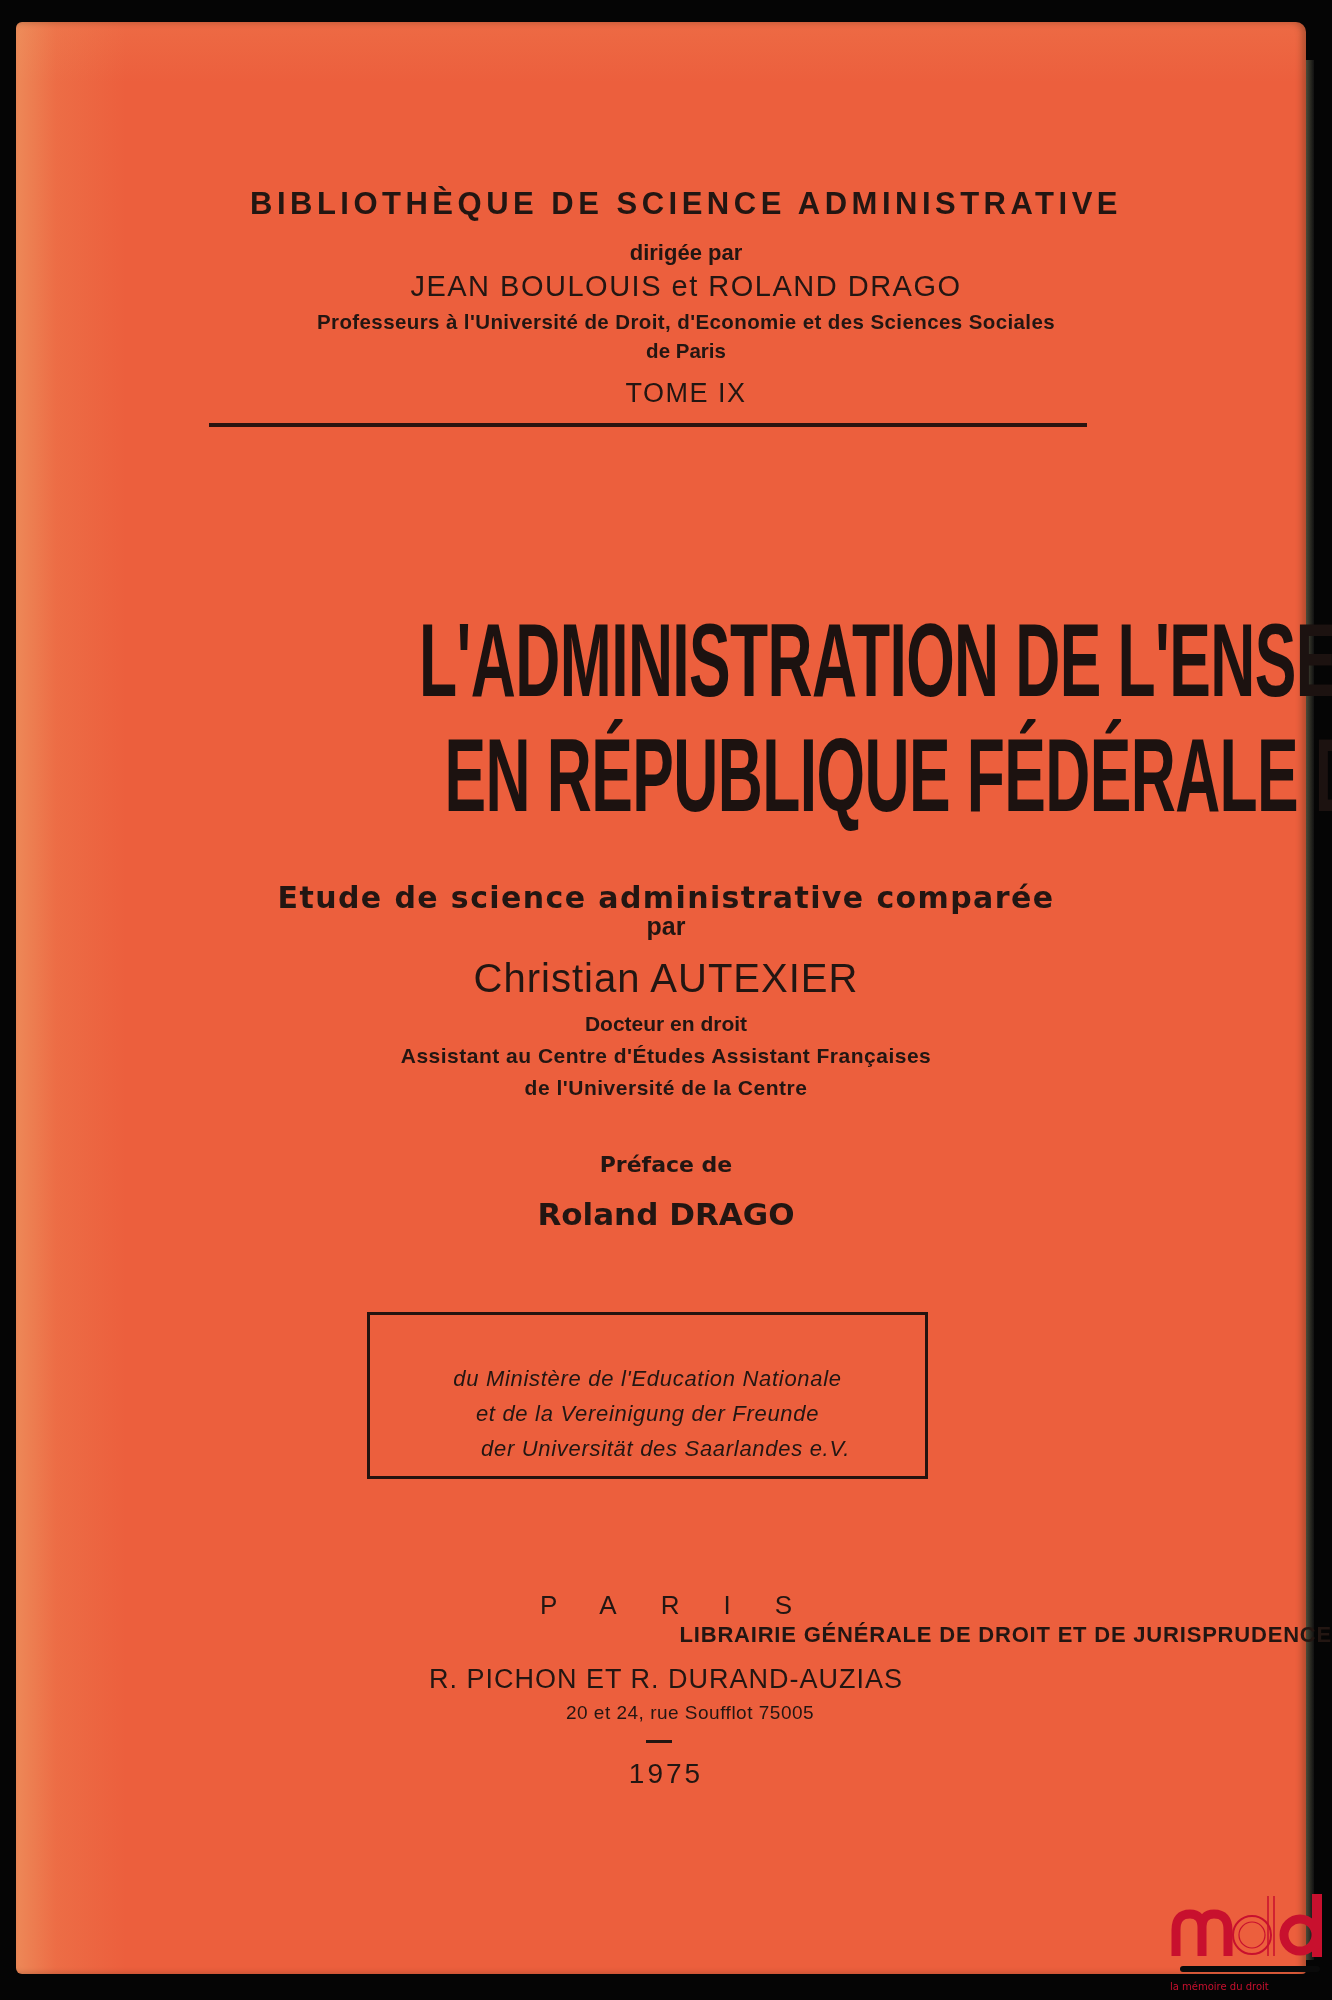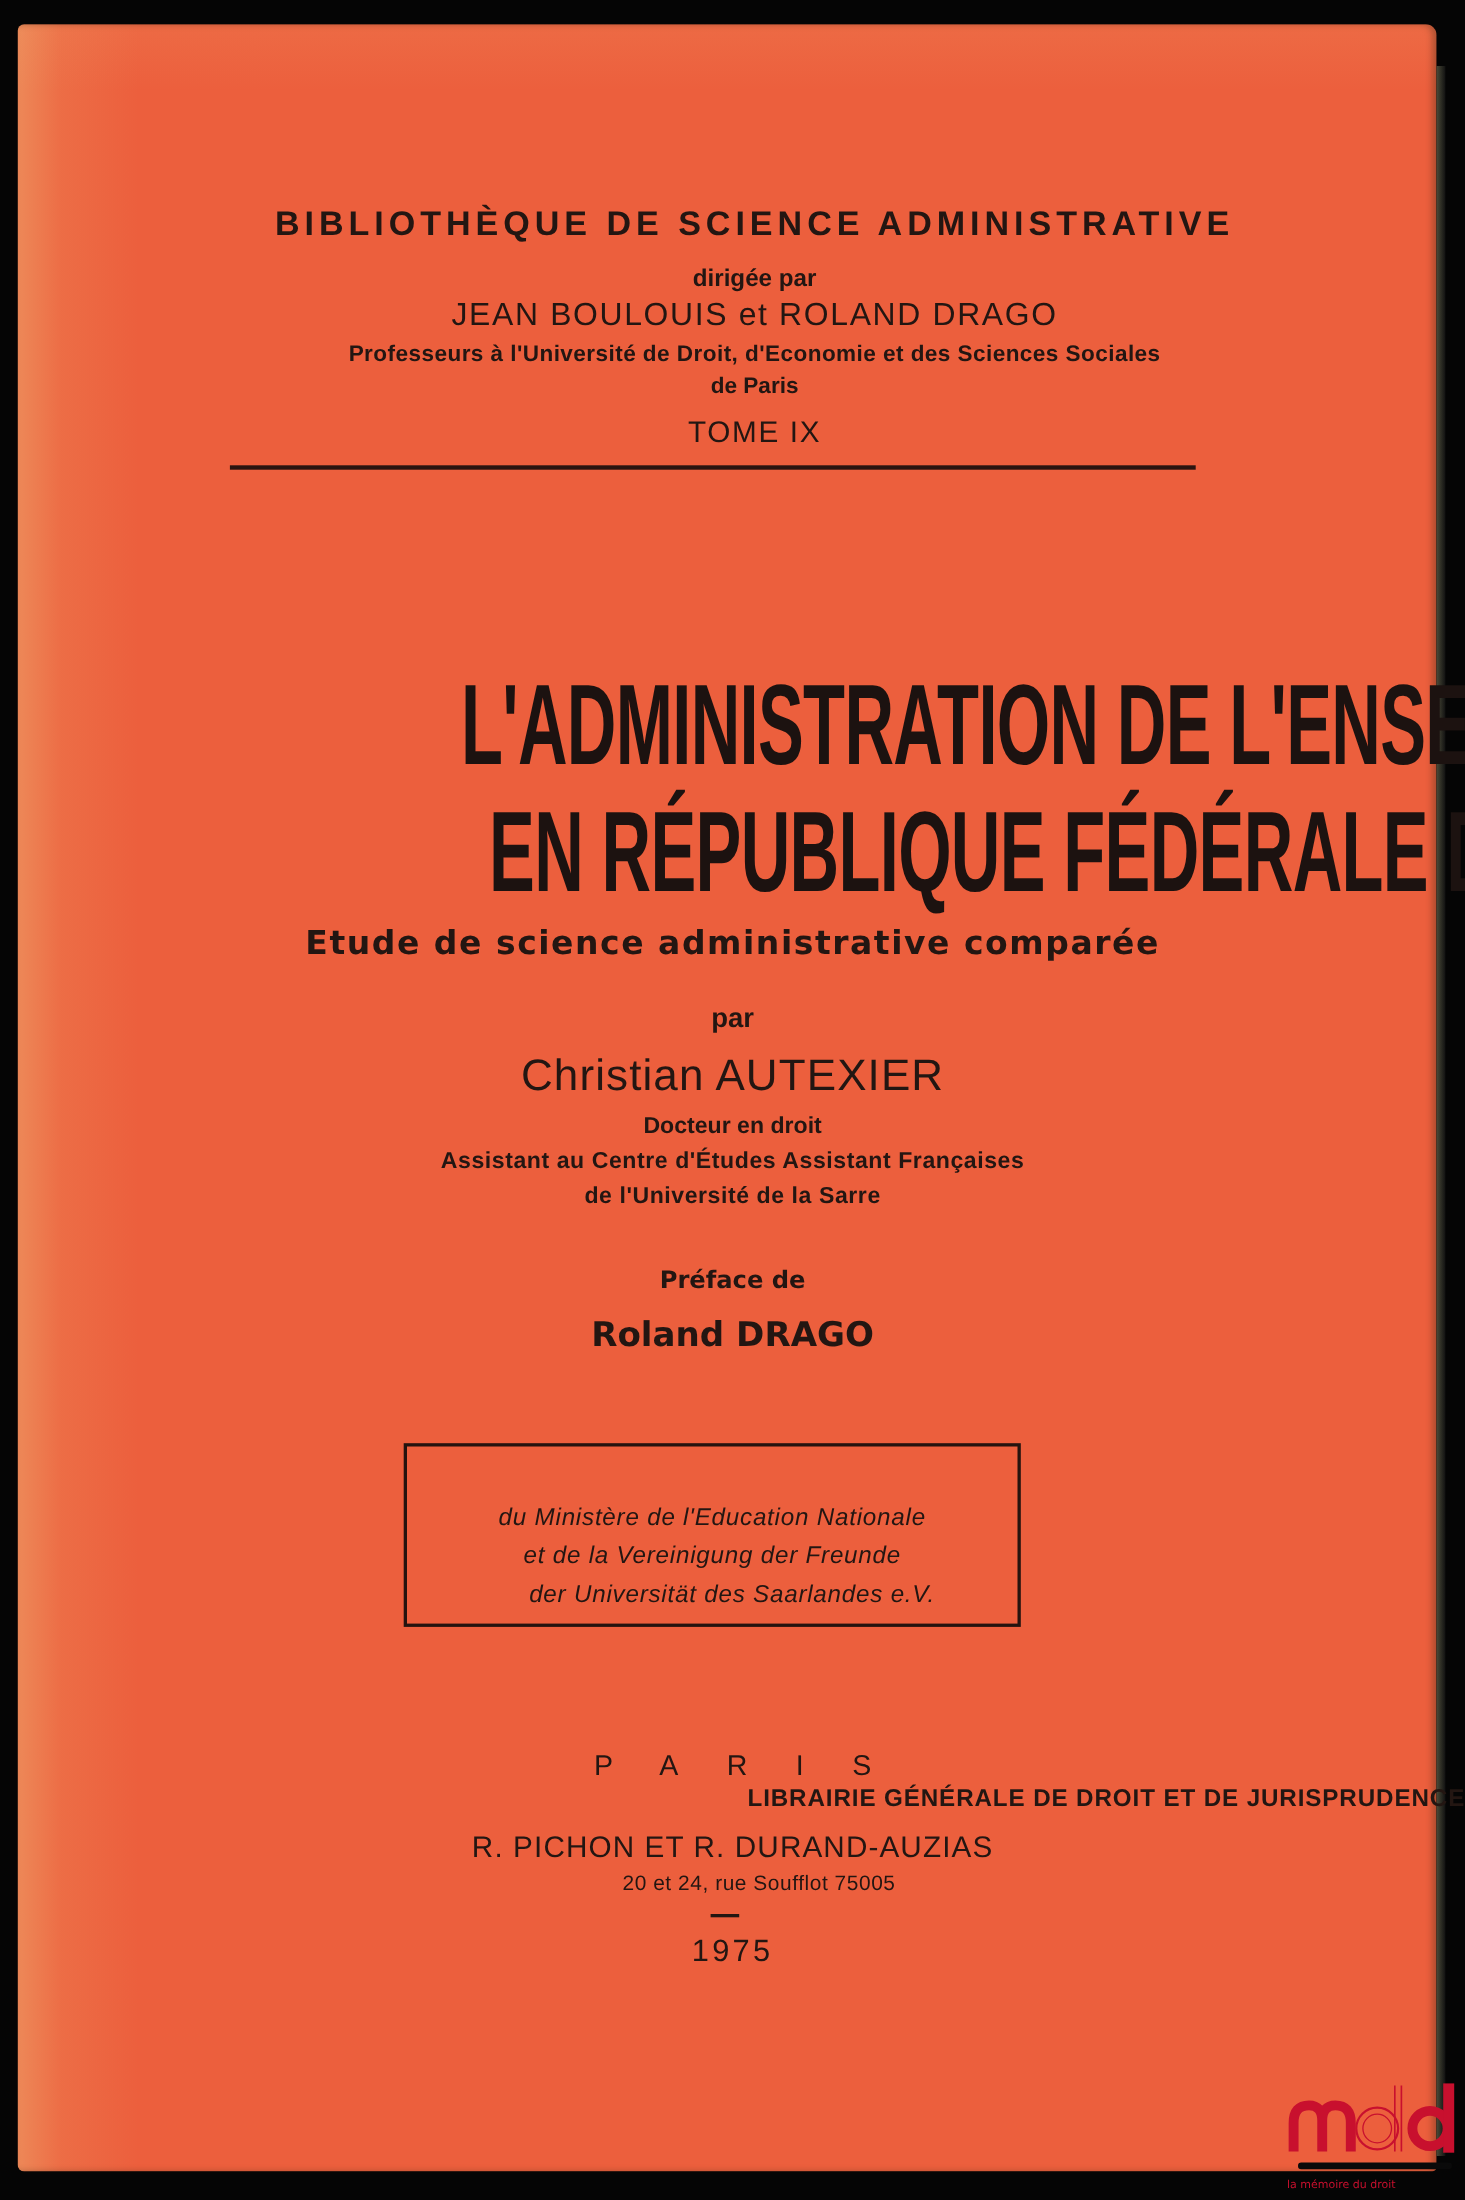--- a/index.html
+++ b/index.html
@@ -103,21 +103,21 @@
   }
   .title-line span {
     display: inline-block;
     transform: scaleX(0.60);
     transform-origin: center;
     letter-spacing: -1px;
   }
   .title1 { top: 608px; left: 5px; }
   .title2 { top: 723px; left: 5px; }
   .subtitle {
-    top: 840px;
+    top: 880px;
     font-size: 30px;
     font-weight: bold;
     letter-spacing: 1.4px;
     left: 0;
     font-family: "DejaVu Sans", sans-serif;
   }
   .par {
     top: 912px;
     font-size: 25px;
     font-weight: bold;
@@ -260,21 +260,21 @@
 <div class="rule"></div>
 
 <div class="title-line title1"><span>L'ADMINISTRATION DE L'ENSEIGNEMENT</span></div>
 <div class="title-line title2"><span>EN RÉPUBLIQUE FÉDÉRALE D'ALLEMAGNE</span></div>
 <div class="center subtitle">Etude de science administrative comparée</div>
 
 <div class="center par">par</div>
 <div class="center author">Christian AUTEXIER</div>
 <div class="center author-title">Docteur en droit</div>
 <div class="center author-assist">Assistant au Centre d'Études Assistant Françaises</div>
-<div class="center author-univ">de l'Université de la Sarre</div>
+<div class="center author-univ">de l'Université de la Centre</div>
 
 <div class="center preface-label">Préface de</div>
 <div class="center preface-name">Roland DRAGO</div>
 
 <div class="grant-box">
   <div class="grant-line g1">du Ministère de l'Education Nationale</div>
   <div class="grant-line g2">et de la Vereinigung der Freunde</div>
   <div class="grant-line g3">der Universität des Saarlandes e.V.</div>
 </div>
 

